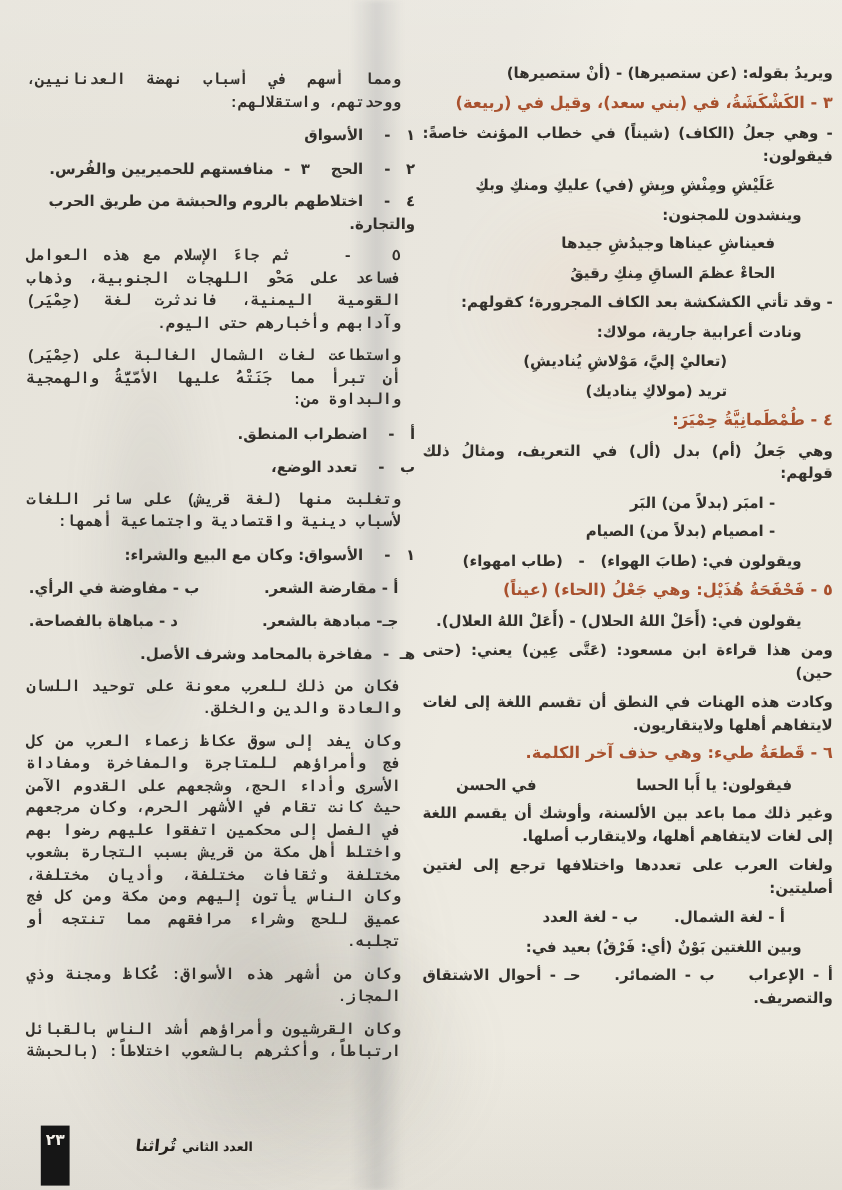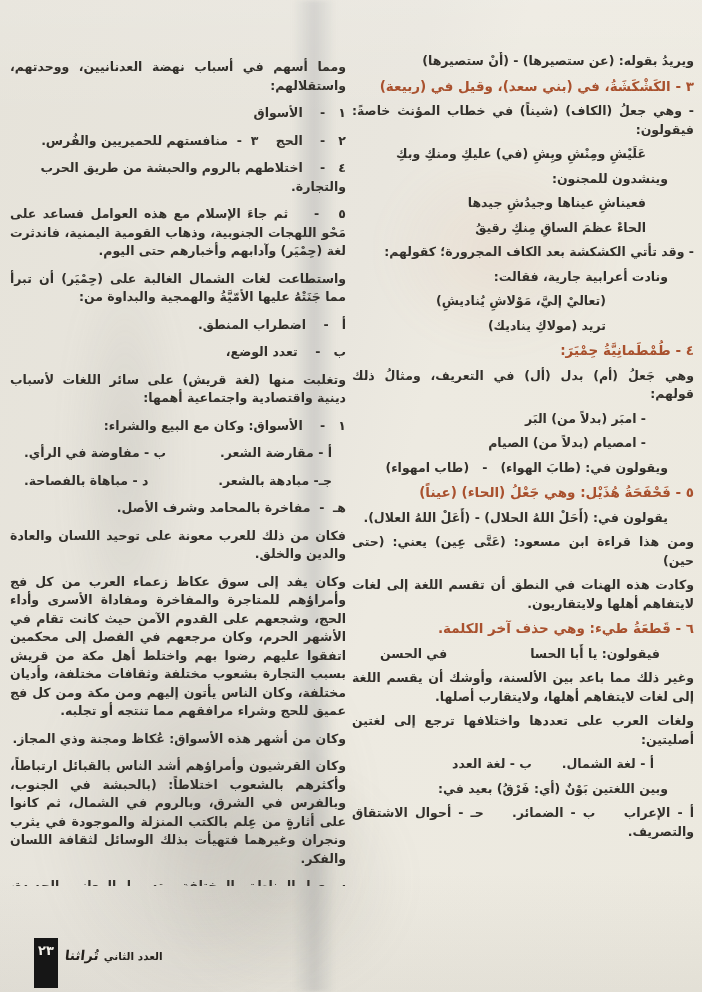--- a/index.html
+++ b/index.html
@@ -35,32 +35,32 @@
     font-size:12.5px;
     line-height:18.5px;
     text-align:justify;
     text-align-last:start;
     overflow:hidden;
   }
   .col-right{top:52px;right:8px;width:342px;height:800px;}
   .col-left{top:58px;left:10px;width:336px;height:828px;}
 
   .p{margin:0 0 6px;}
-  .col-left .p{margin:0 0 9px;}
+  .col-left .p{margin:0 12px 9px;font-family:Liberation Mono, monospace;}
   .h{color:#a9512e;margin:3px 0 7px;font-size:13.5px;text-align:start;}
   .v{margin:0 0 6px;padding-right:48px;text-align:start;}
   .v2{margin:0 0 6px;padding-right:88px;text-align:right;}
   .vs{margin:0 0 6px;padding-right:26px;text-align:start;}
   .num{margin:0 0 9px;text-align:start;}
   .pair{display:flex;justify-content:space-between;margin:0 0 6px;}
   .col-left .pair{margin:0 0 9px;padding:0 14px 0 14px;}
   .pair-inset{padding:0 40px 0 100px;}
   .pair-inset2{padding:0 34px 0 28px;}
 
-  footer{position:absolute;left:34px;bottom:0;height:54px;display:flex;align-items:flex-start;}
+  footer{position:absolute;left:34px;bottom:0;height:54px;display:flex;align-items:flex-start;gap:48px;}
   .pagenum-box{
     width:24px;height:50px;background:#161616;color:#f2efe8;
     text-align:center;font-size:13px;font-weight:bold;padding-top:5px;box-sizing:border-box;
   }
   .journal{display:flex;align-items:baseline;margin:9px 0 0 7px;color:#25211c;white-space:nowrap;}
   .journal-logo{font-size:13.5px;font-weight:bold;transform:skewX(-6deg);letter-spacing:.5px;}
   .journal-issue{font-size:10.5px;font-weight:bold;margin-left:5px;direction:rtl;}
 </style>
 </head>
 <body>
@@ -75,21 +75,21 @@
 
   <section class="col col-right">
     <p class="p">ويريدُ بقوله: (عن ستصيرها) - (أَنْ ستصيرها)</p>
     <p class="h">٣ - الكَشْكَشَةُ، في (بني سعد)، وقيل في (ربيعة)</p>
     <p class="p">- وهي جعلُ (الكاف) (شيناً) في خطاب المؤنث خاصةً: فيقولون:</p>
     <p class="v">عَلَيْشِ ومِنْشِ وبِشِ (في) عليكِ ومنكِ وبكِ</p>
     <p class="vs">وينشدون للمجنون:</p>
     <p class="v">فعيناشِ عيناها وجيدُشِ جيدها</p>
     <p class="v">الحاءْ عظمَ الساقِ مِنكِ رقيقُ</p>
     <p class="p">- وقد تأتي الكشكشة بعد الكاف المجرورة؛ كقولهم:</p>
-    <p class="vs">ونادت أعرابية جارية، فقالت:</p>
+    <p class="vs">ونادت أعرابية جارية، مولاك:</p>
     <p class="v2">(تعاليْ إليَّ، مَوْلاشِ يُناديشِ)</p>
     <p class="v2">تريد (مولاكِ يناديك)</p>
     <p class="h">٤ - طُمْطَمانِيَّةُ حِمْيَرَ:</p>
     <p class="p">وهي جَعلُ (أم) بدل (أل) في التعريف، ومثالُ ذلك قولهم:</p>
     <p class="v">- امبَر (بدلاً من) البَر</p>
     <p class="v">- امصيام (بدلاً من) الصيام</p>
     <p class="vs">ويقولون في: (طابَ الهواء)&nbsp;&nbsp;&nbsp;-&nbsp;&nbsp;&nbsp;(طاب امهواء)</p>
     <p class="h">٥ - فَحْفَحَةُ هُذَيْل: وهي جَعْلُ (الحاء) (عيناً)</p>
     <p class="vs">يقولون في: (أَحَلْ اللهُ الحلال) - (أَعَلْ اللهُ العلال).</p>
     <p class="p">ومن هذا قراءة ابن مسعود: (عَتَّى عِين) يعني: (حتى حين)</p>

